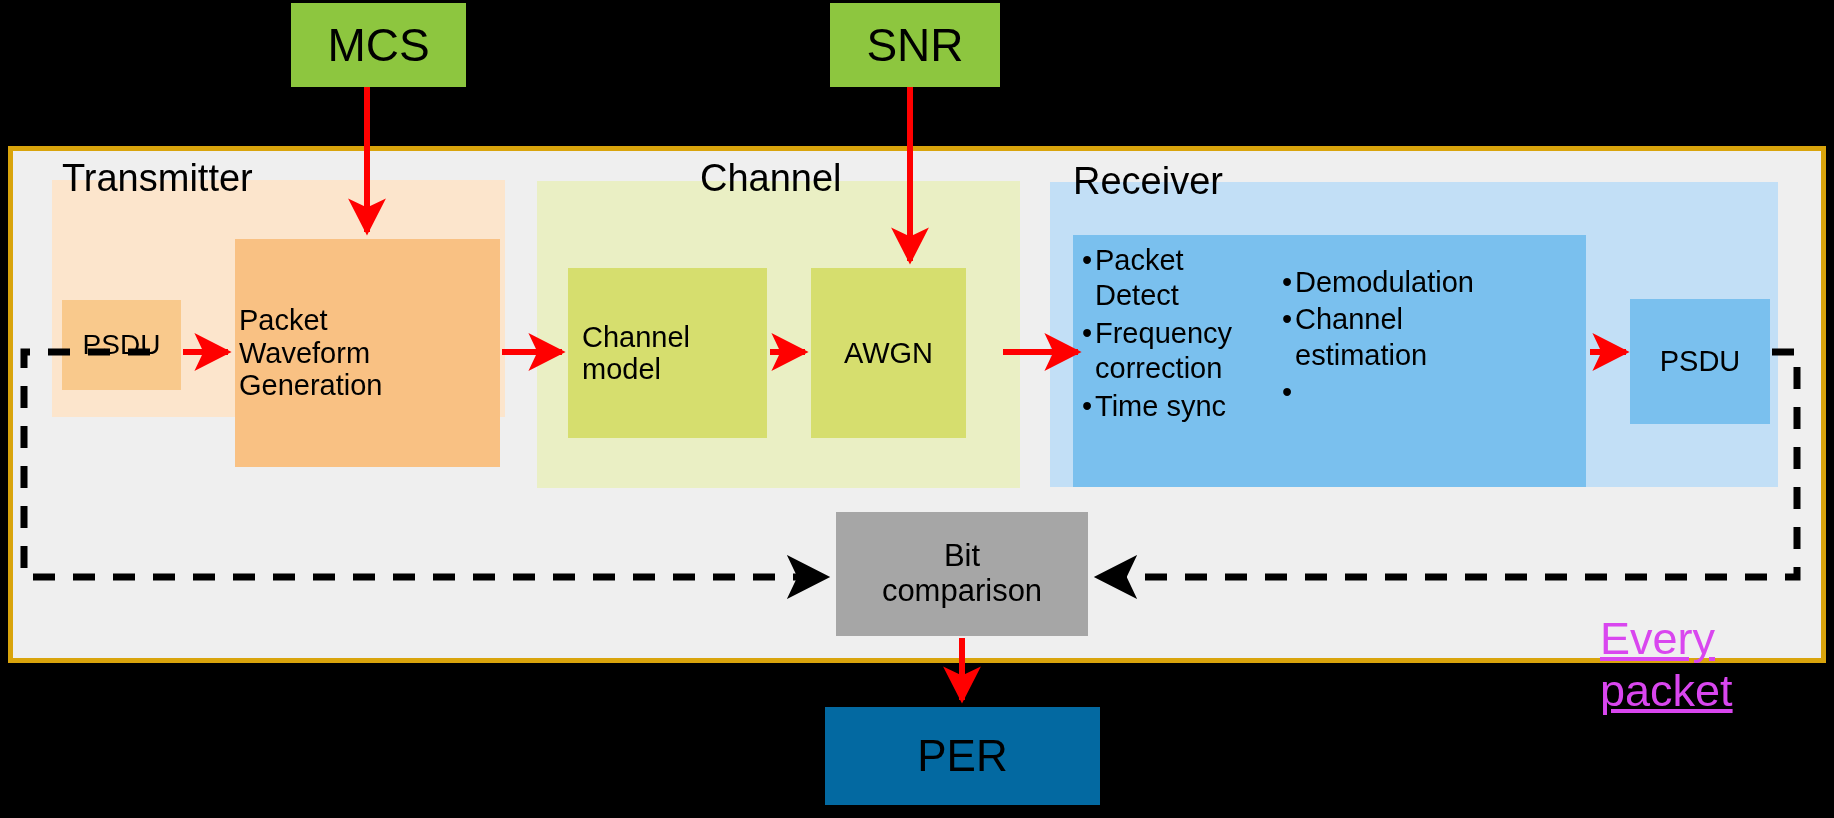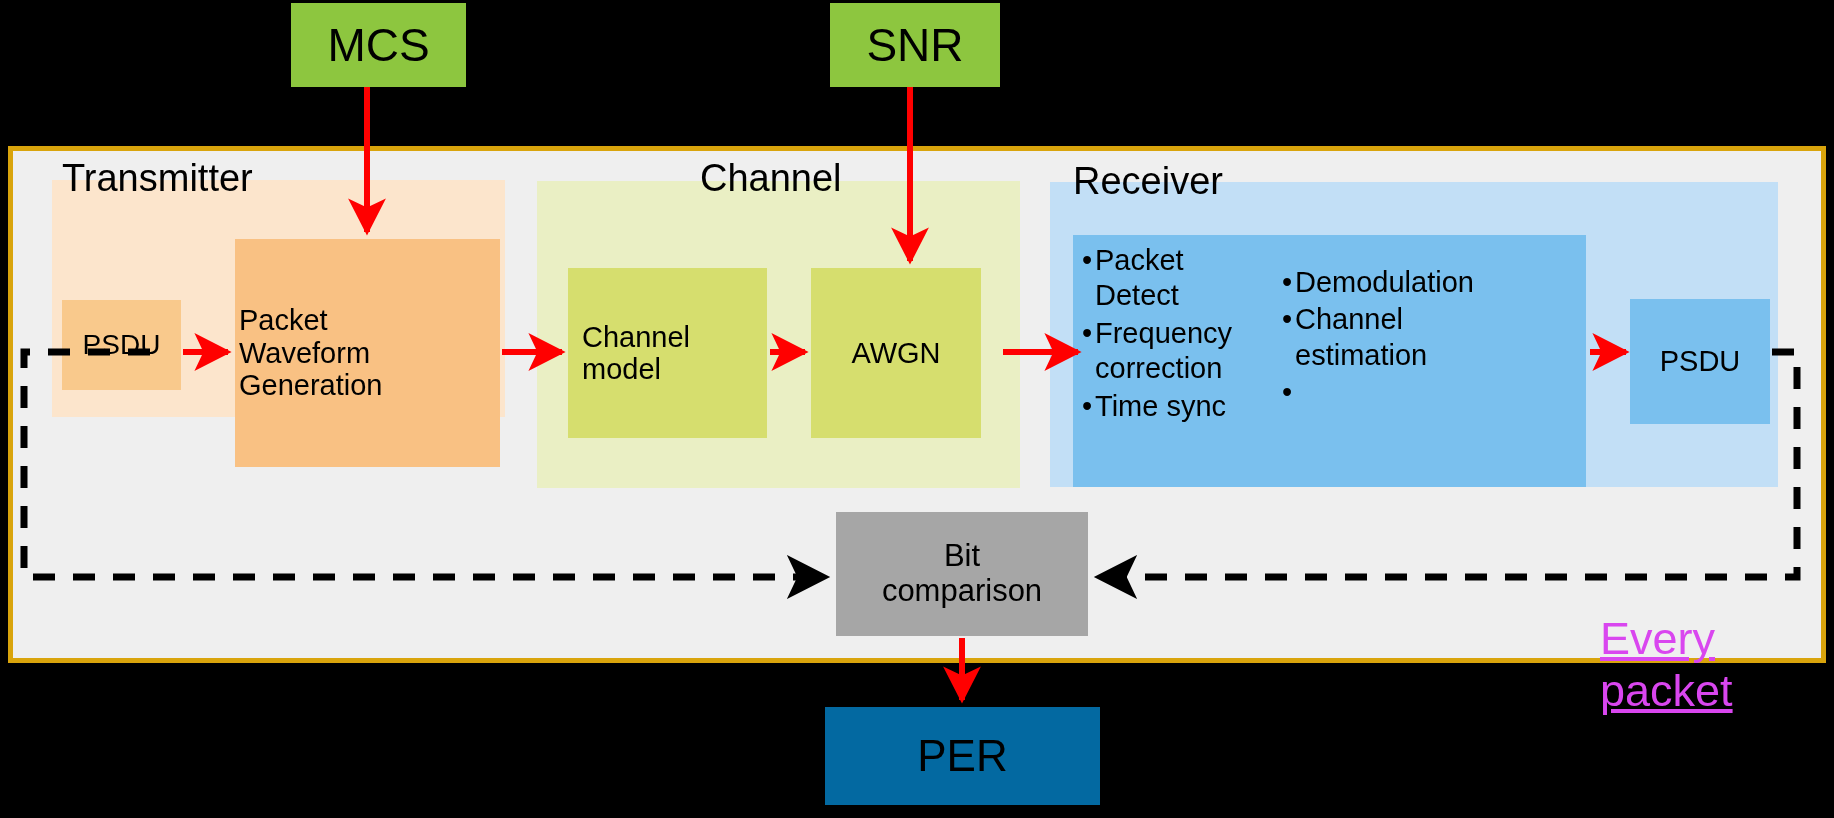--- a/index.html
+++ b/index.html
@@ -16,21 +16,21 @@
          background:#EFEFEF;border:5px solid #D9A40C;}
   
   .param{background:#8DC63F;color:#000;font-size:46px;}
   
   #tx-group{left:52px;top:180px;width:453px;height:237px;background:#FCE5CC;}
   #tx-psdu{left:62px;top:300px;width:119px;height:90px;background:#F9C98C;font-size:28px;}
   #tx-pwg{left:235px;top:239px;width:265px;height:228px;background:#F9C183;font-size:29px;}
   
   #ch-group{left:537px;top:181px;width:483px;height:307px;background:#EAEFC4;}
   #ch-model{left:568px;top:268px;width:199px;height:170px;background:#D6DE6E;font-size:29px;}
-  #ch-awgn{left:811px;top:268px;width:170px;height:170px;background:#D6DE6E;font-size:29px;}
+  #ch-awgn{left:811px;top:268px;width:155px;height:170px;background:#D6DE6E;font-size:29px;}
   
   #rx-group{left:1050px;top:182px;width:728px;height:305px;background:#C2DFF6;}
   #rx-inner{left:1073px;top:235px;width:513px;height:252px;background:#7AC0EE;}
   #rx-psdu{left:1630px;top:299px;width:140px;height:125px;background:#7AC0EE;font-size:29px;}
   .rx-col{position:absolute;font-size:29px;color:#000;line-height:1.22;}
   .bul{display:flex;margin-bottom:2px;}
   .bul > .dot{width:13px;flex:none;}
   
   #bitcmp{left:836px;top:512px;width:252px;height:124px;background:#A6A6A6;font-size:31px;justify-content:center;}
   #per{left:825px;top:707px;width:275px;height:98px;background:#F0A濟;}

